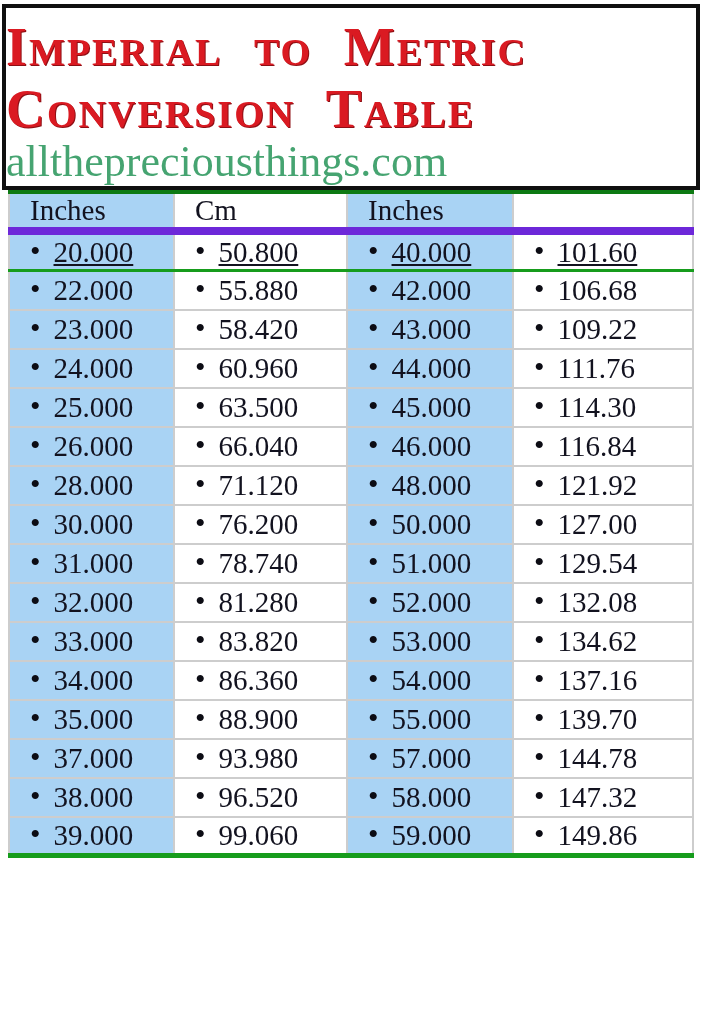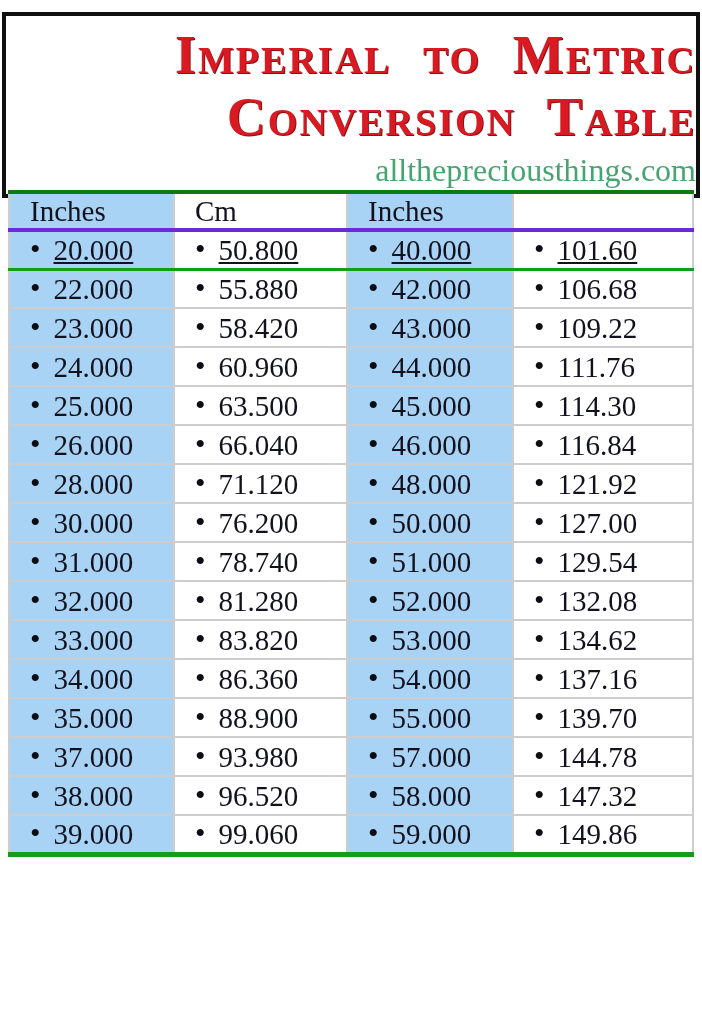--- a/index.html
+++ b/index.html
@@ -14,41 +14,41 @@
     background: #ffffff;
     overflow: hidden;
     font-family: "Liberation Serif", serif;
   }
 
   
   .title-box {
     box-sizing: border-box;
     position: absolute;
     left: 2px;
-    top: 12px;
+    top: 4px;
     width: 698px;
     height: 186px;
     background: #ffffff;
     border: 4px solid #101010;
-    text-align: right;
+    text-align: left;
     padding-top: 8px;
   }
   .title-line {
     font-variant: small-caps;
     font-weight: bold;
     font-size: 54px;
     line-height: 62px;
     letter-spacing: 2px;
     word-spacing: 16px;
     color: #da1a22;
     text-shadow: 1px 1px 0 #8e0f14;
     white-space: nowrap;
   }
   .website {
-    font-size: 32px;
+    font-size: 44px;
     line-height: 44px;
     color: #46a471;
     white-space: nowrap;
   }
 
   
   table.conv {
     position: absolute;
     left: 8px;
     top: 190px;
@@ -78,21 +78,21 @@
   table.conv th:nth-child(1), table.conv td:nth-child(1),
   table.conv th:nth-child(3), table.conv td:nth-child(3) {
     background: #a9d3f4;
   }
   table.conv th:nth-child(2), table.conv td:nth-child(2),
   table.conv th:nth-child(4), table.conv td:nth-child(4) {
     background: #ffffff;
   }
   table.conv thead th {
     height: 38px;
-    border-bottom: 4px solid #6d28d9;
+    border-bottom: 8px solid #6d28d9;
     margin-left: 44px;
   }
   table.conv tbody td {
     border-bottom: 2px solid #cdcdcd;
   }
   table.conv tbody tr:first-child td {
     border-bottom: 3px solid #169c1c;
     text-decoration: underline;
   }
   table.conv tbody tr:last-child td {

